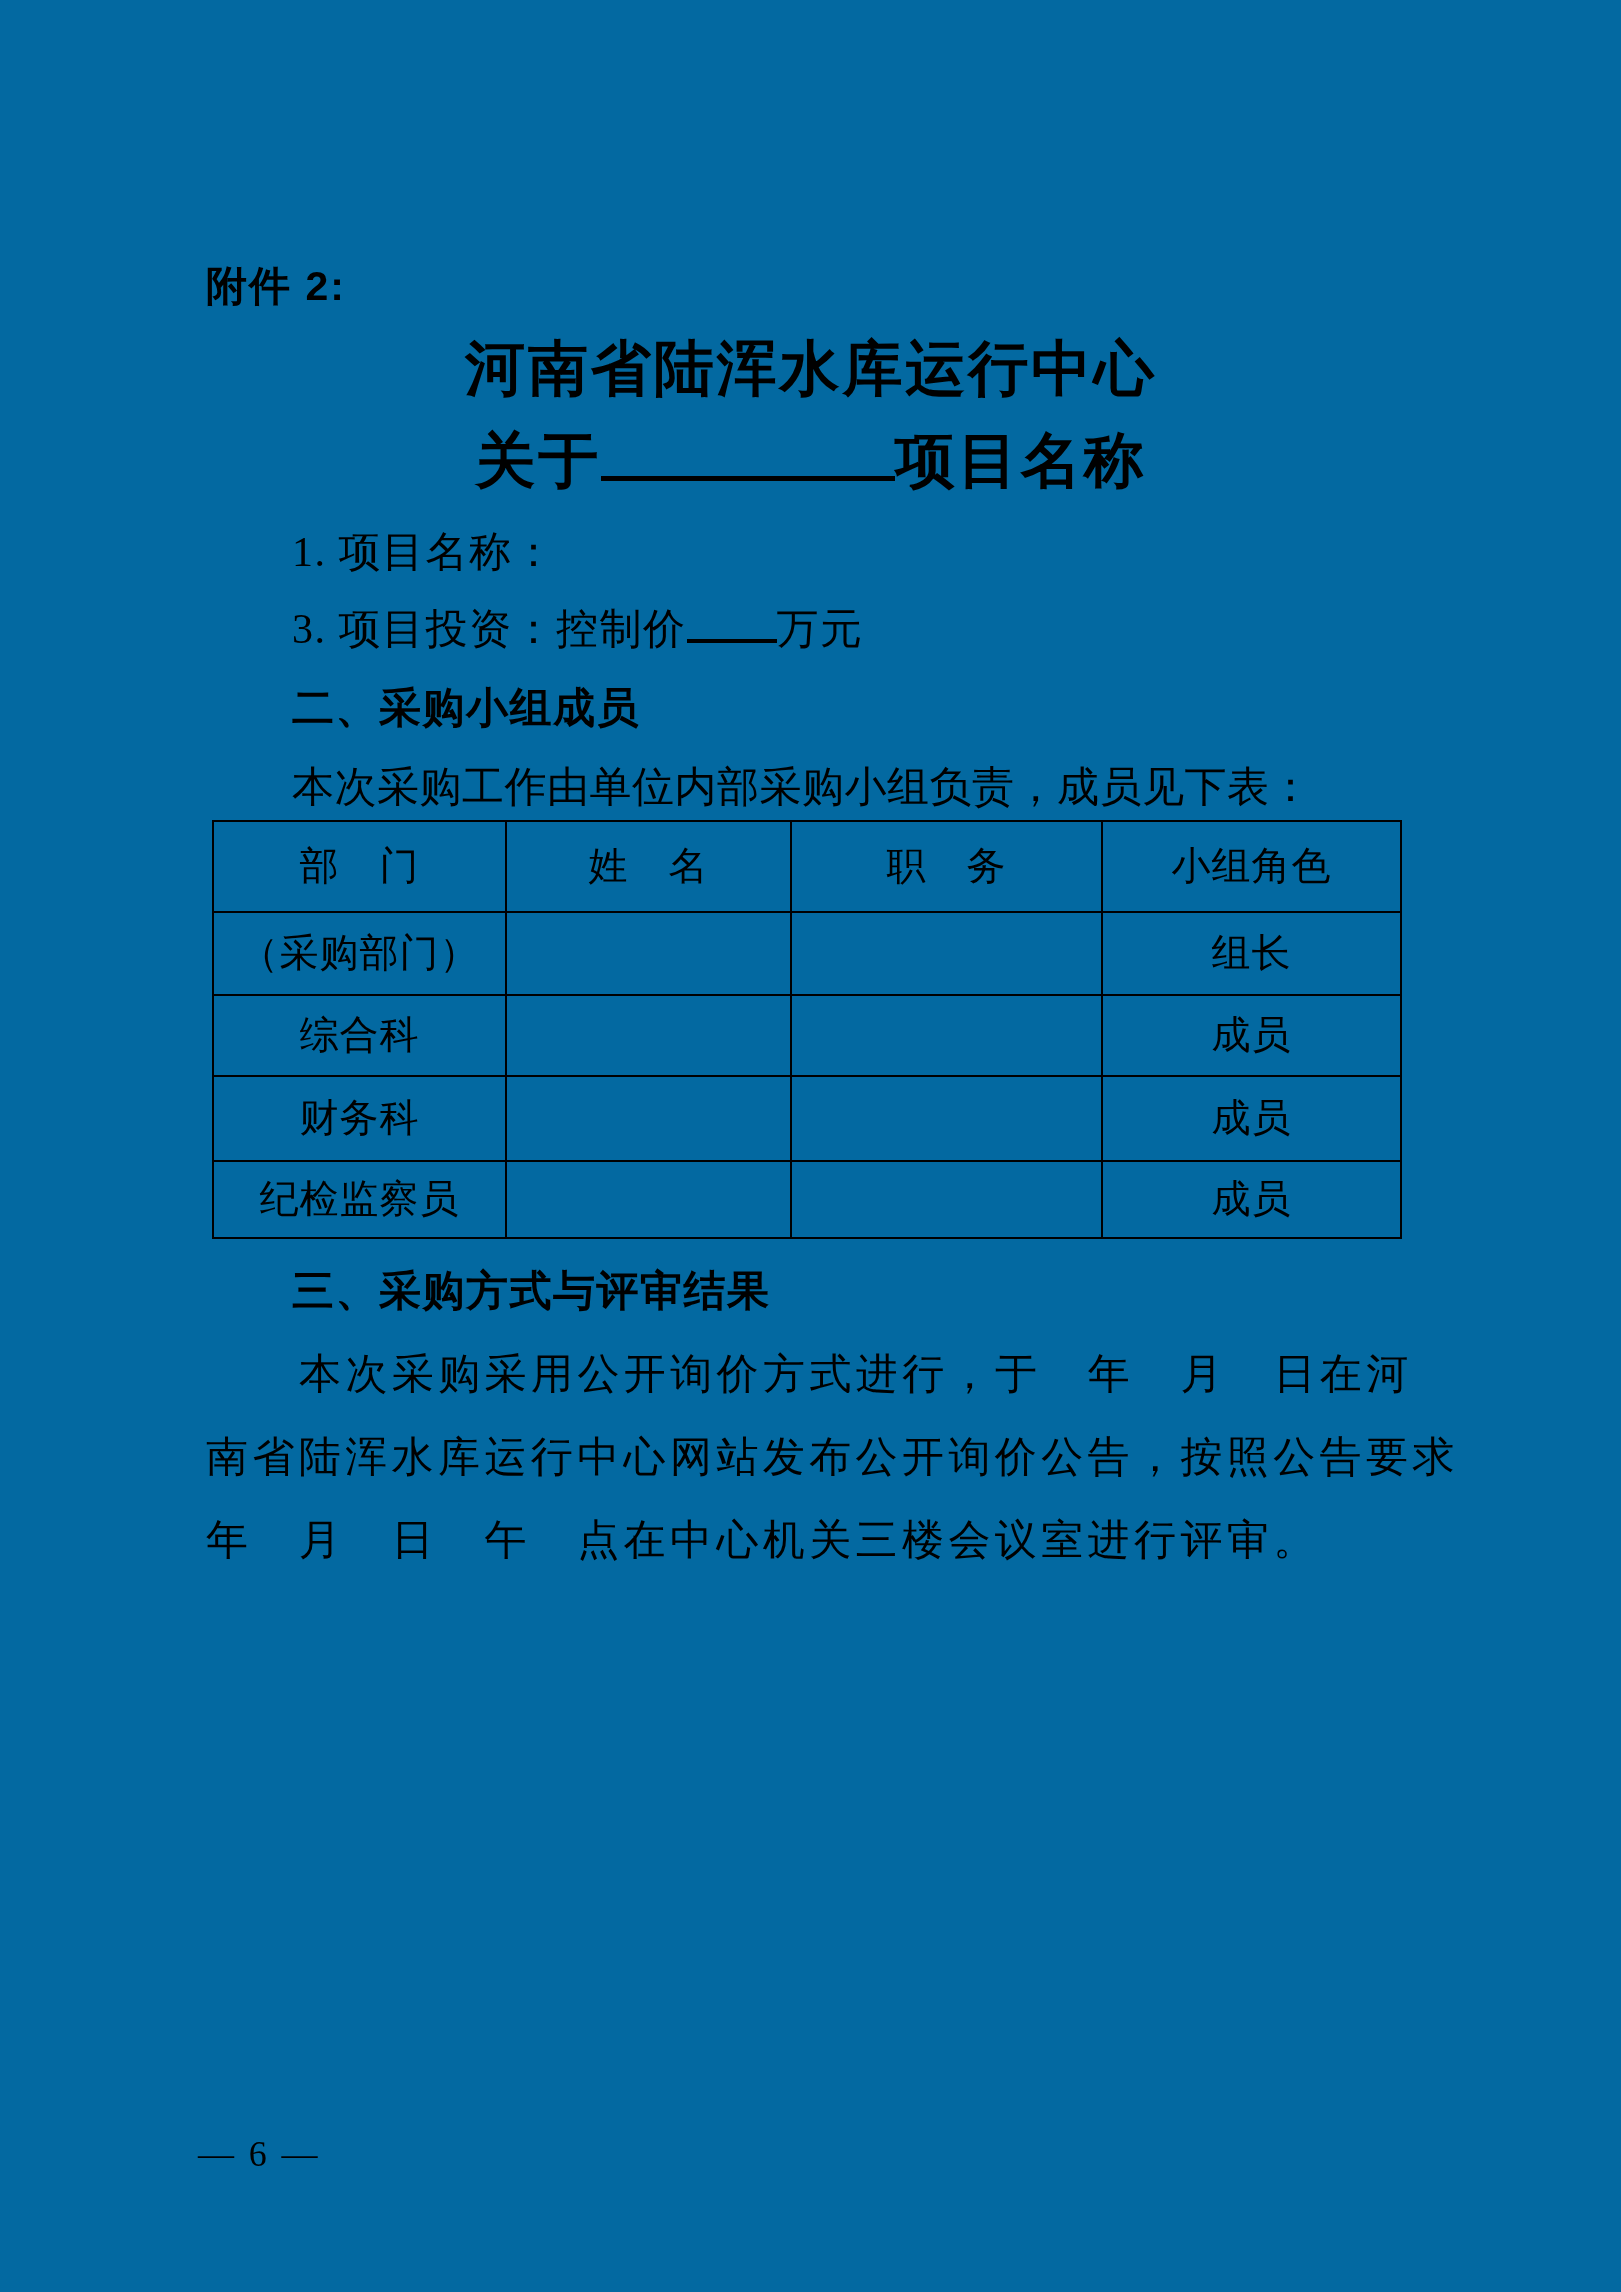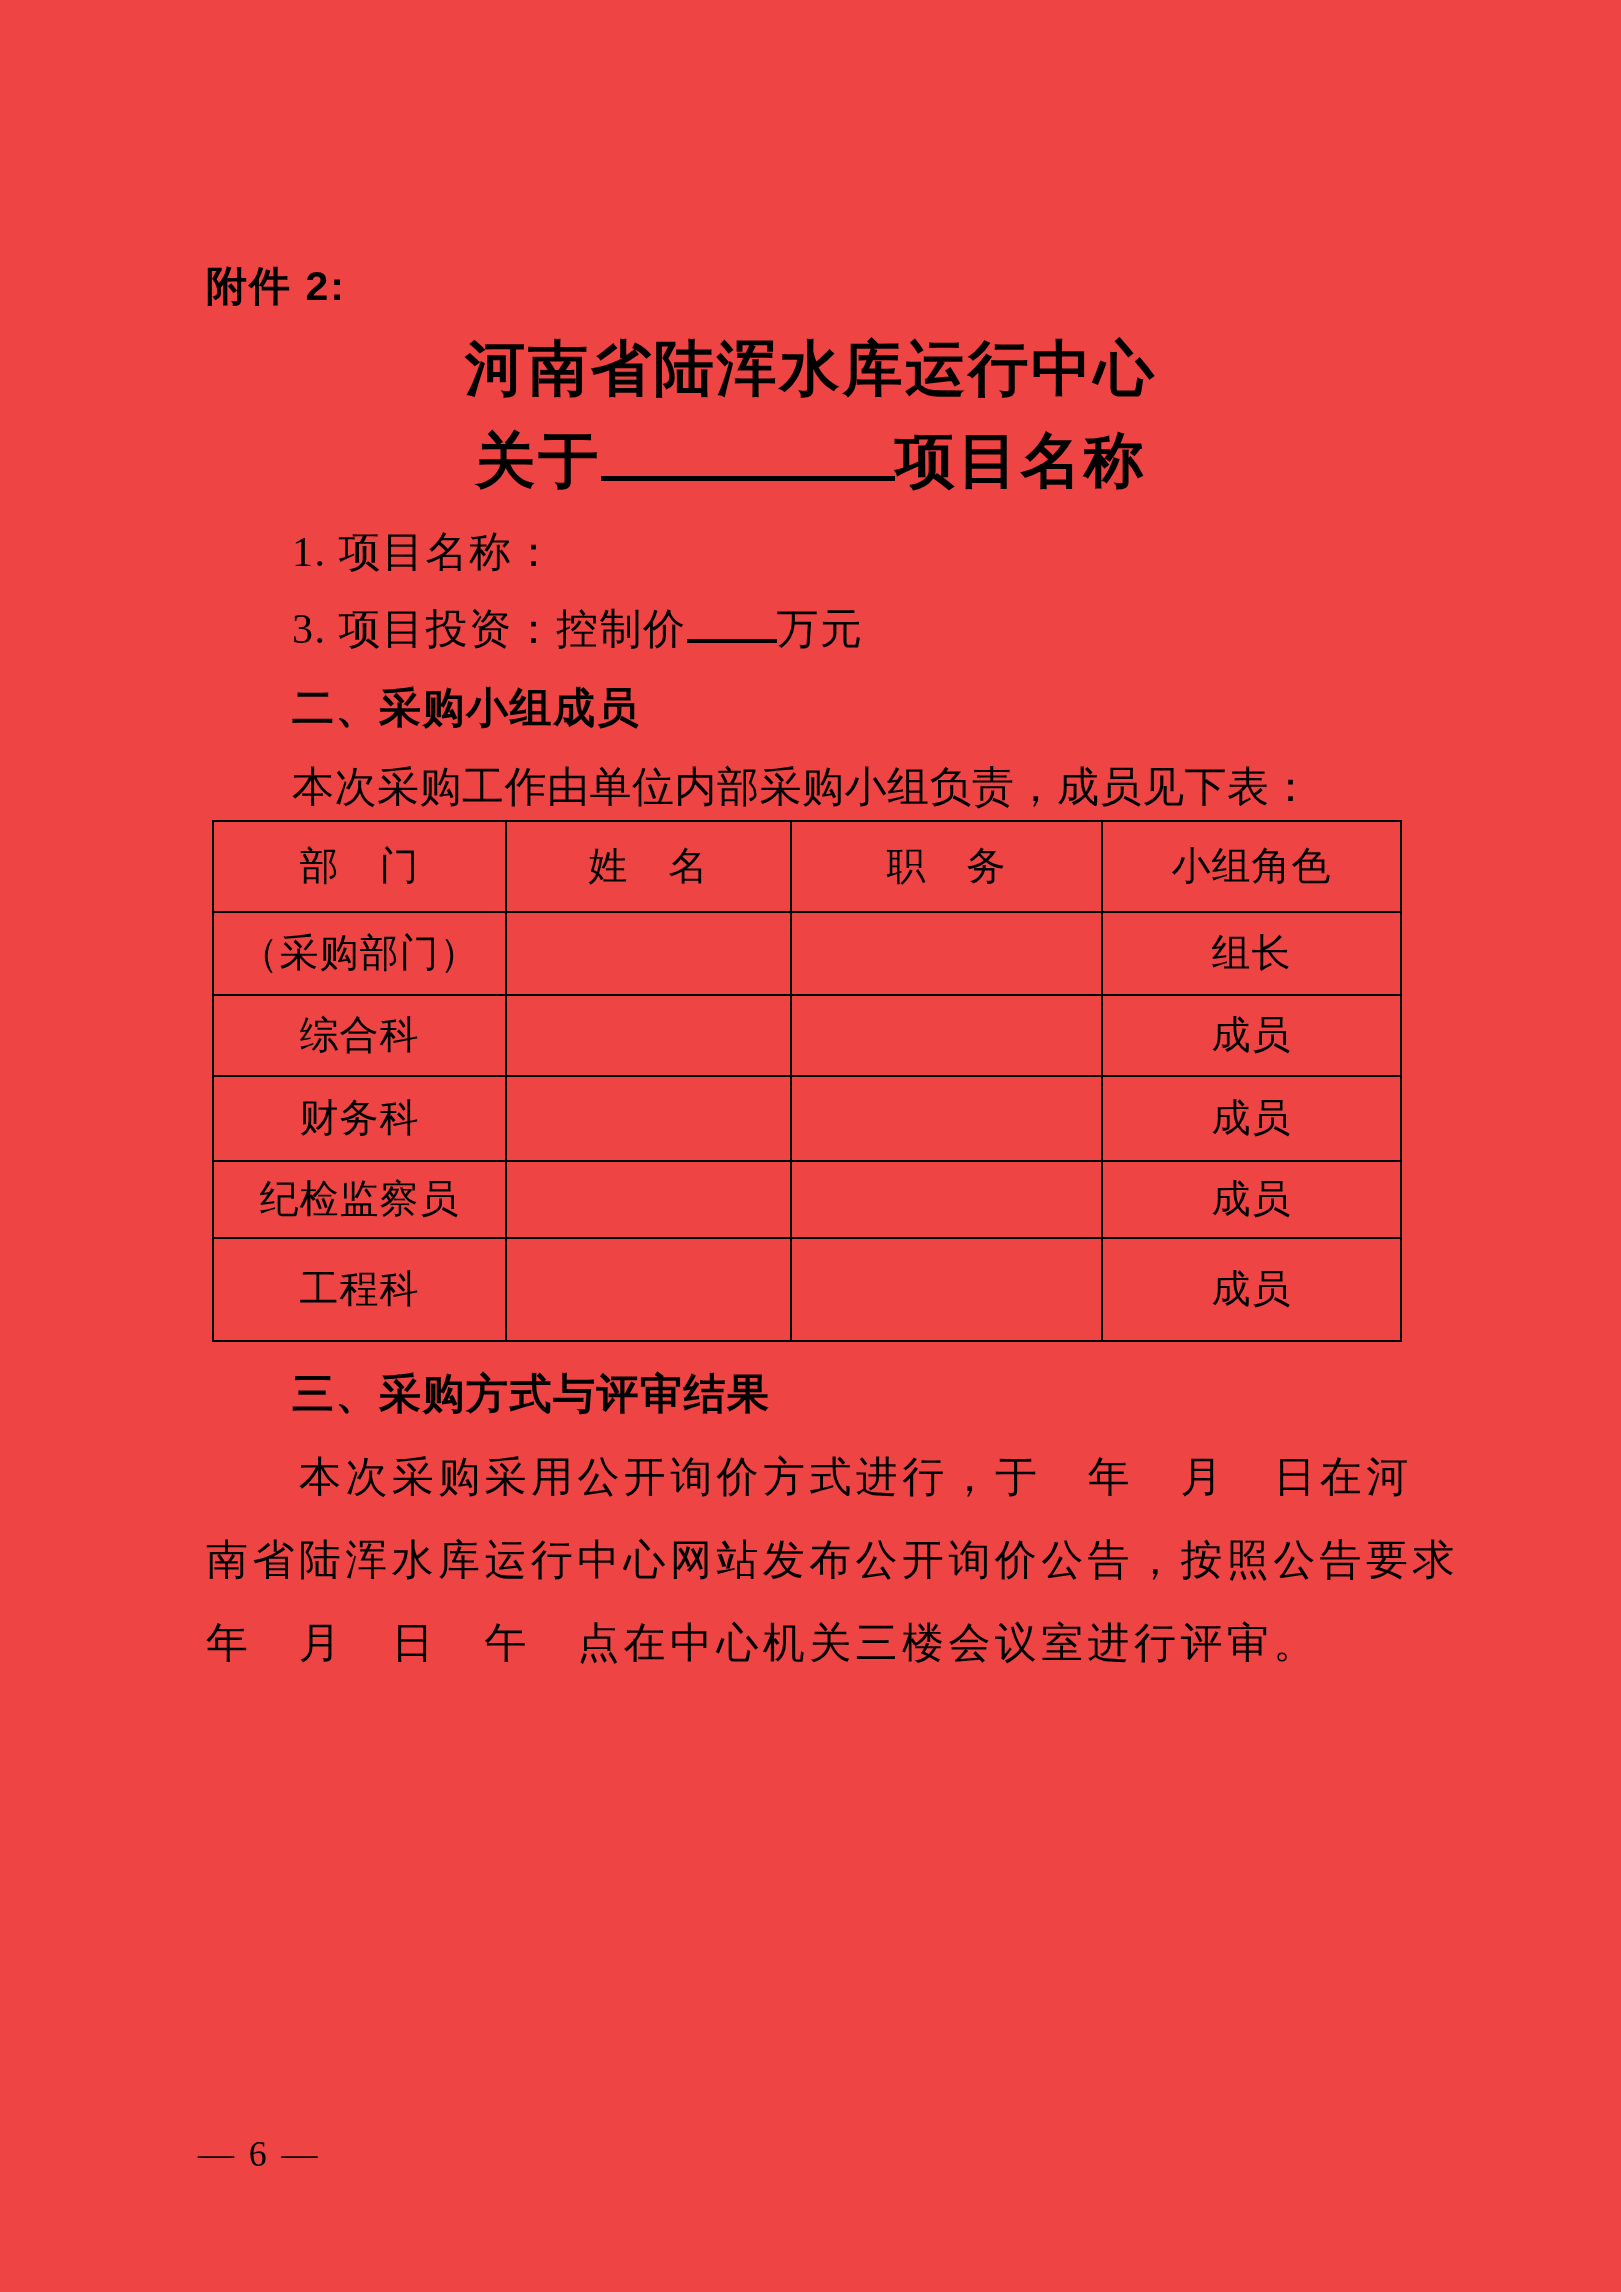--- a/index.html
+++ b/index.html
@@ -1,21 +1,21 @@
 <!DOCTYPE html>
 <html><head>
 <meta charset="utf-8">
 <style>
   * { margin: 0; padding: 0; box-sizing: border-box; }
   html, body { background: #ffffff; }
   .page {
     position: relative;
     width: 1621px;
     height: 2293px;
-    background: #ef4444;
+    background: #0369a1;
     color: #000000;
     overflow: hidden;
     font-family: "Liberation Serif", "DejaVu Serif", serif;
   }
   .content {
     position: absolute;
     left: 206px;
     top: 263px;
     width: 1210px;
   }
@@ -180,26 +180,20 @@
         <td></td>
         <td></td>
         <td>成员</td>
       </tr>
       <tr>
         <td>纪检监察员</td>
         <td></td>
         <td></td>
         <td>成员</td>
       </tr>
-      <tr>
-        <td>工程科</td>
-        <td></td>
-        <td></td>
-        <td>成员</td>
-      </tr>
     </tbody>
       </table>
 
 
     <div class="sec-heading h3">三、采购方式与评审结果</div>
 
     <div class="final-para">
       <div class="pline indent">本次采购采用公开询价方式进行，于　年　月　日在河</div>
       <div class="pline">南省陆浑水库运行中心网站发布公开询价公告，按照公告要求</div>
       <div class="pline">年　月　日　午　点在中心机关三楼会议室进行评审。</div>

